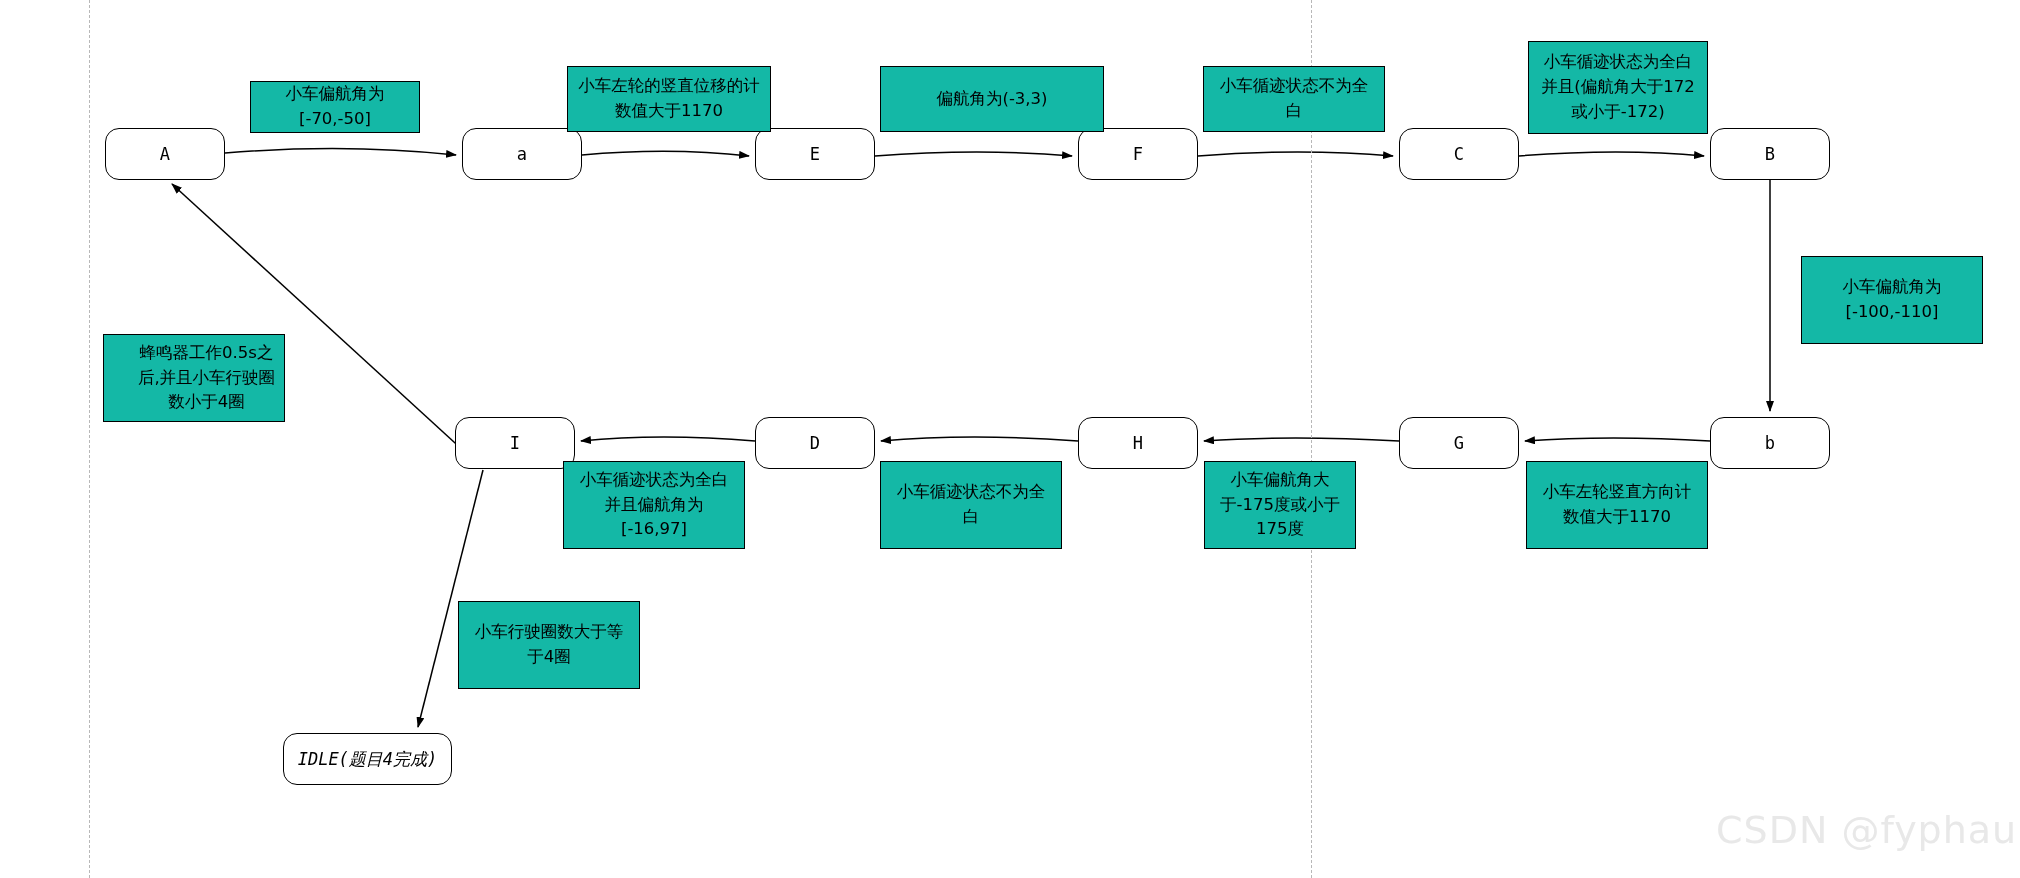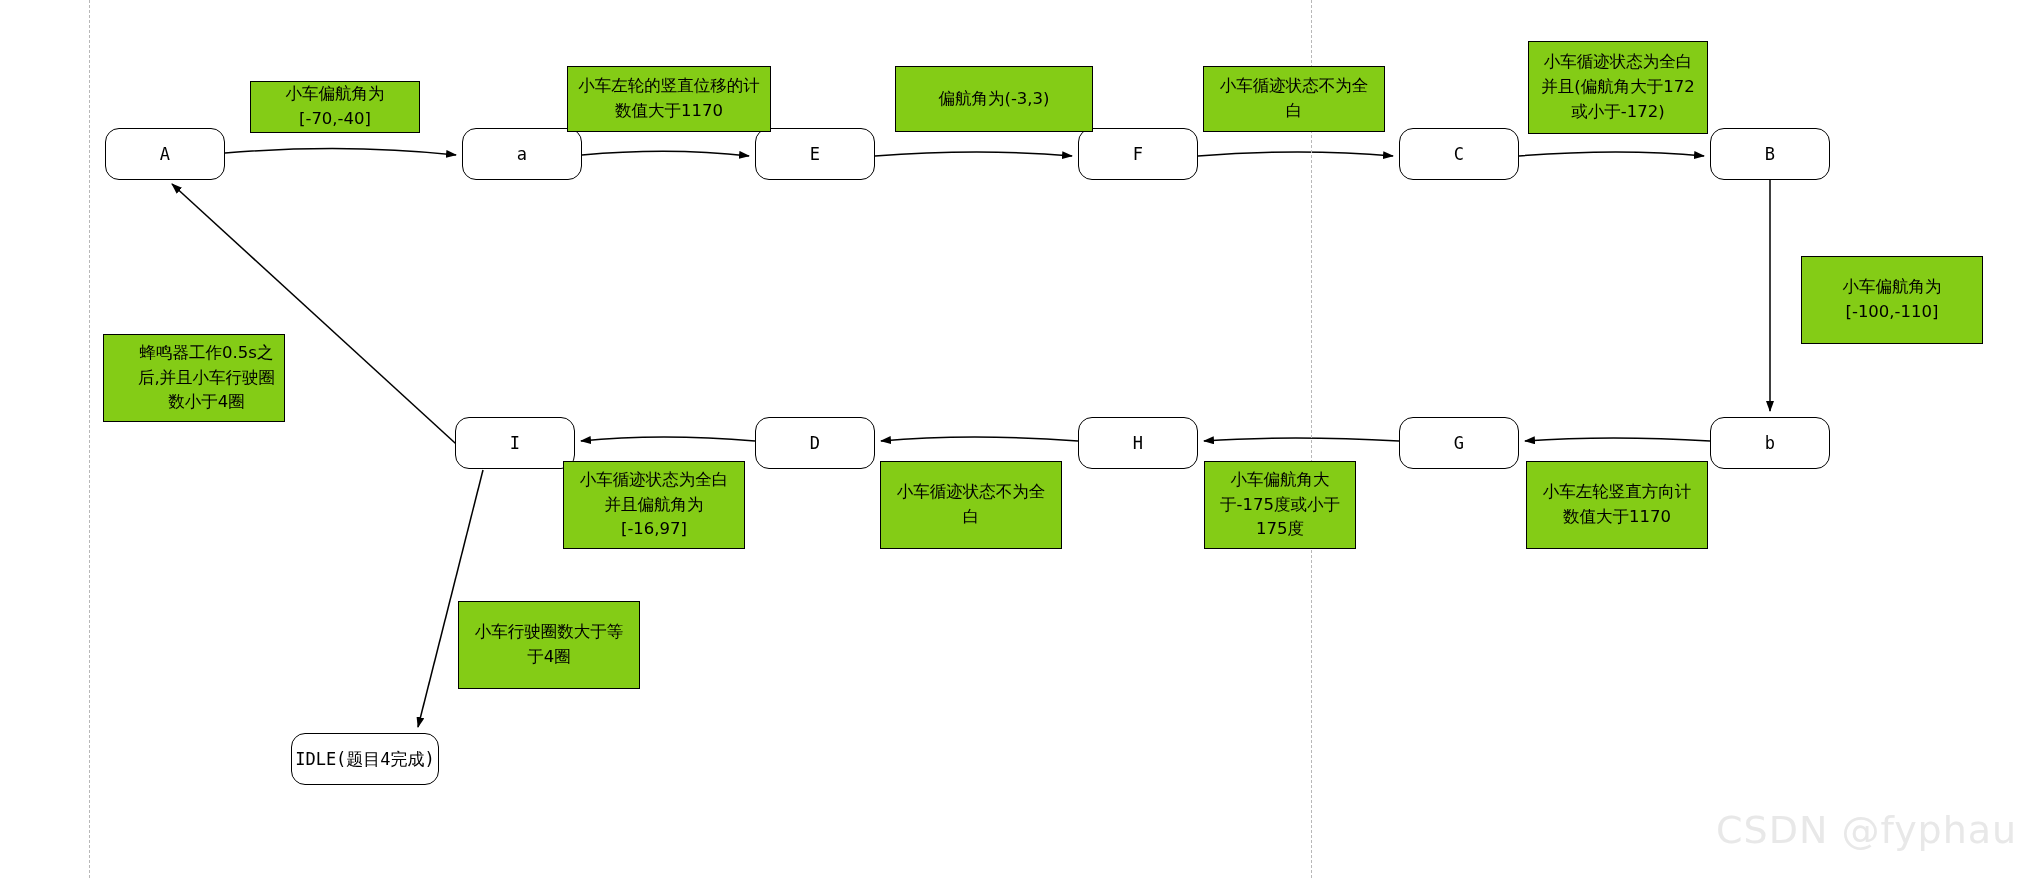--- a/index.html
+++ b/index.html
@@ -43,21 +43,21 @@
     z-index: 3;
   }
   .node.wide {
     font-size: 17px;
     letter-spacing: 0px;
   }
   .label {
     position: absolute;
     box-sizing: border-box;
     border: 1.8px solid #000000;
-    background: #84cc16;
+    background: #14b8a6;
     display: flex;
     align-items: center;
     justify-content: center;
     text-align: center;
     font-family: "DejaVu Sans", "Liberation Sans", sans-serif;
     font-size: 16.5px;
     color: #000000;
     line-height: 1.5;
     padding: 4px 8px;
     white-space: pre-line;
@@ -119,26 +119,26 @@
       <div class="node" style="left: 462px; top: 128px; width: 120px; height: 52px;">a</div>
       <div class="node" style="left: 755px; top: 128px; width: 120px; height: 52px;">E</div>
       <div class="node" style="left: 1078px; top: 128px; width: 120px; height: 52px;">F</div>
       <div class="node" style="left: 1399px; top: 128px; width: 120px; height: 52px;">C</div>
       <div class="node" style="left: 1710px; top: 128px; width: 120px; height: 52px;">B</div>
       <div class="node" style="left: 1710px; top: 417px; width: 120px; height: 52px;">b</div>
       <div class="node" style="left: 1399px; top: 417px; width: 120px; height: 52px;">G</div>
       <div class="node" style="left: 1078px; top: 417px; width: 120px; height: 52px;">H</div>
       <div class="node" style="left: 755px; top: 417px; width: 120px; height: 52px;">D</div>
       <div class="node" style="left: 455px; top: 417px; width: 120px; height: 52px;">I</div>
-      <div class="node wide" style="left: 291px; top: 733px; width: 148px; height: 52px;">IDLE(题目4完成)</div>
+      <div class="node wide" style="left: 283px; top: 733px; width: 169px; height: 52px; font-style: italic;">IDLE(题目4完成)</div>
     </div>
   <div id="label-layer">
-      <div class="label" style="left: 250px; top: 81px; width: 170px; height: 52px;">小车偏航角为[-70,-40]</div>
+      <div class="label" style="left: 250px; top: 81px; width: 170px; height: 52px;">小车偏航角为[-70,-50]</div>
       <div class="label" style="left: 567px; top: 66px; width: 204px; height: 66px;">小车左轮的竖直位移的计数值大于1170</div>
-      <div class="label" style="left: 880px; top: 66px; width: 198px; height: 66px; margin-left: 15px;">偏航角为(-3,3)</div>
+      <div class="label" style="left: 880px; top: 66px; width: 224px; height: 66px;">偏航角为(-3,3)</div>
       <div class="label" style="left: 1203px; top: 66px; width: 182px; height: 66px;">小车循迹状态不为全白</div>
       <div class="label" style="left: 1528px; top: 41px; width: 180px; height: 93px;">小车循迹状态为全白并且(偏航角大于172或小于-172)</div>
       <div class="label" style="left: 1785px; top: 256px; width: 182px; height: 88px; margin-left: 16px;">小车偏航角为[-100,-110]</div>
       <div class="label" style="left: 1526px; top: 461px; width: 182px; height: 88px;">小车左轮竖直方向计数值大于1170</div>
       <div class="label" style="left: 1204px; top: 461px; width: 152px; height: 88px;">小车偏航角大于-175度或小于175度</div>
       <div class="label" style="left: 880px; top: 461px; width: 182px; height: 88px;">小车循迹状态不为全白</div>
       <div class="label" style="left: 563px; top: 461px; width: 182px; height: 88px;">小车循迹状态为全白并且偏航角为[-16,97]</div>
       <div class="label" style="left: 103px; top: 334px; width: 182px; height: 88px; padding-left: 33px;">蜂鸣器工作0.5s之后,并且小车行驶圈数小于4圈</div>
       <div class="label" style="left: 452px; top: 601px; width: 182px; height: 88px; margin-left: 6px;">小车行驶圈数大于等于4圈</div>
     </div>

